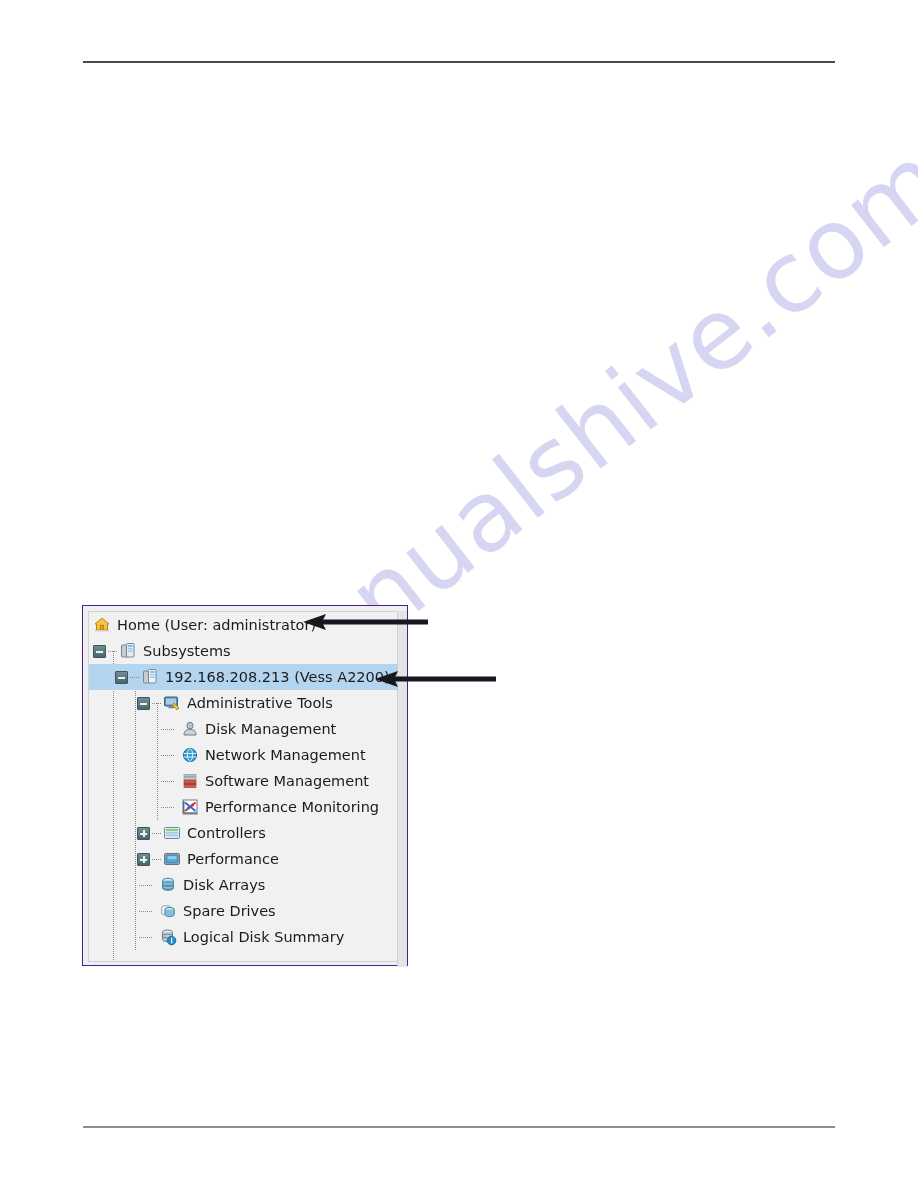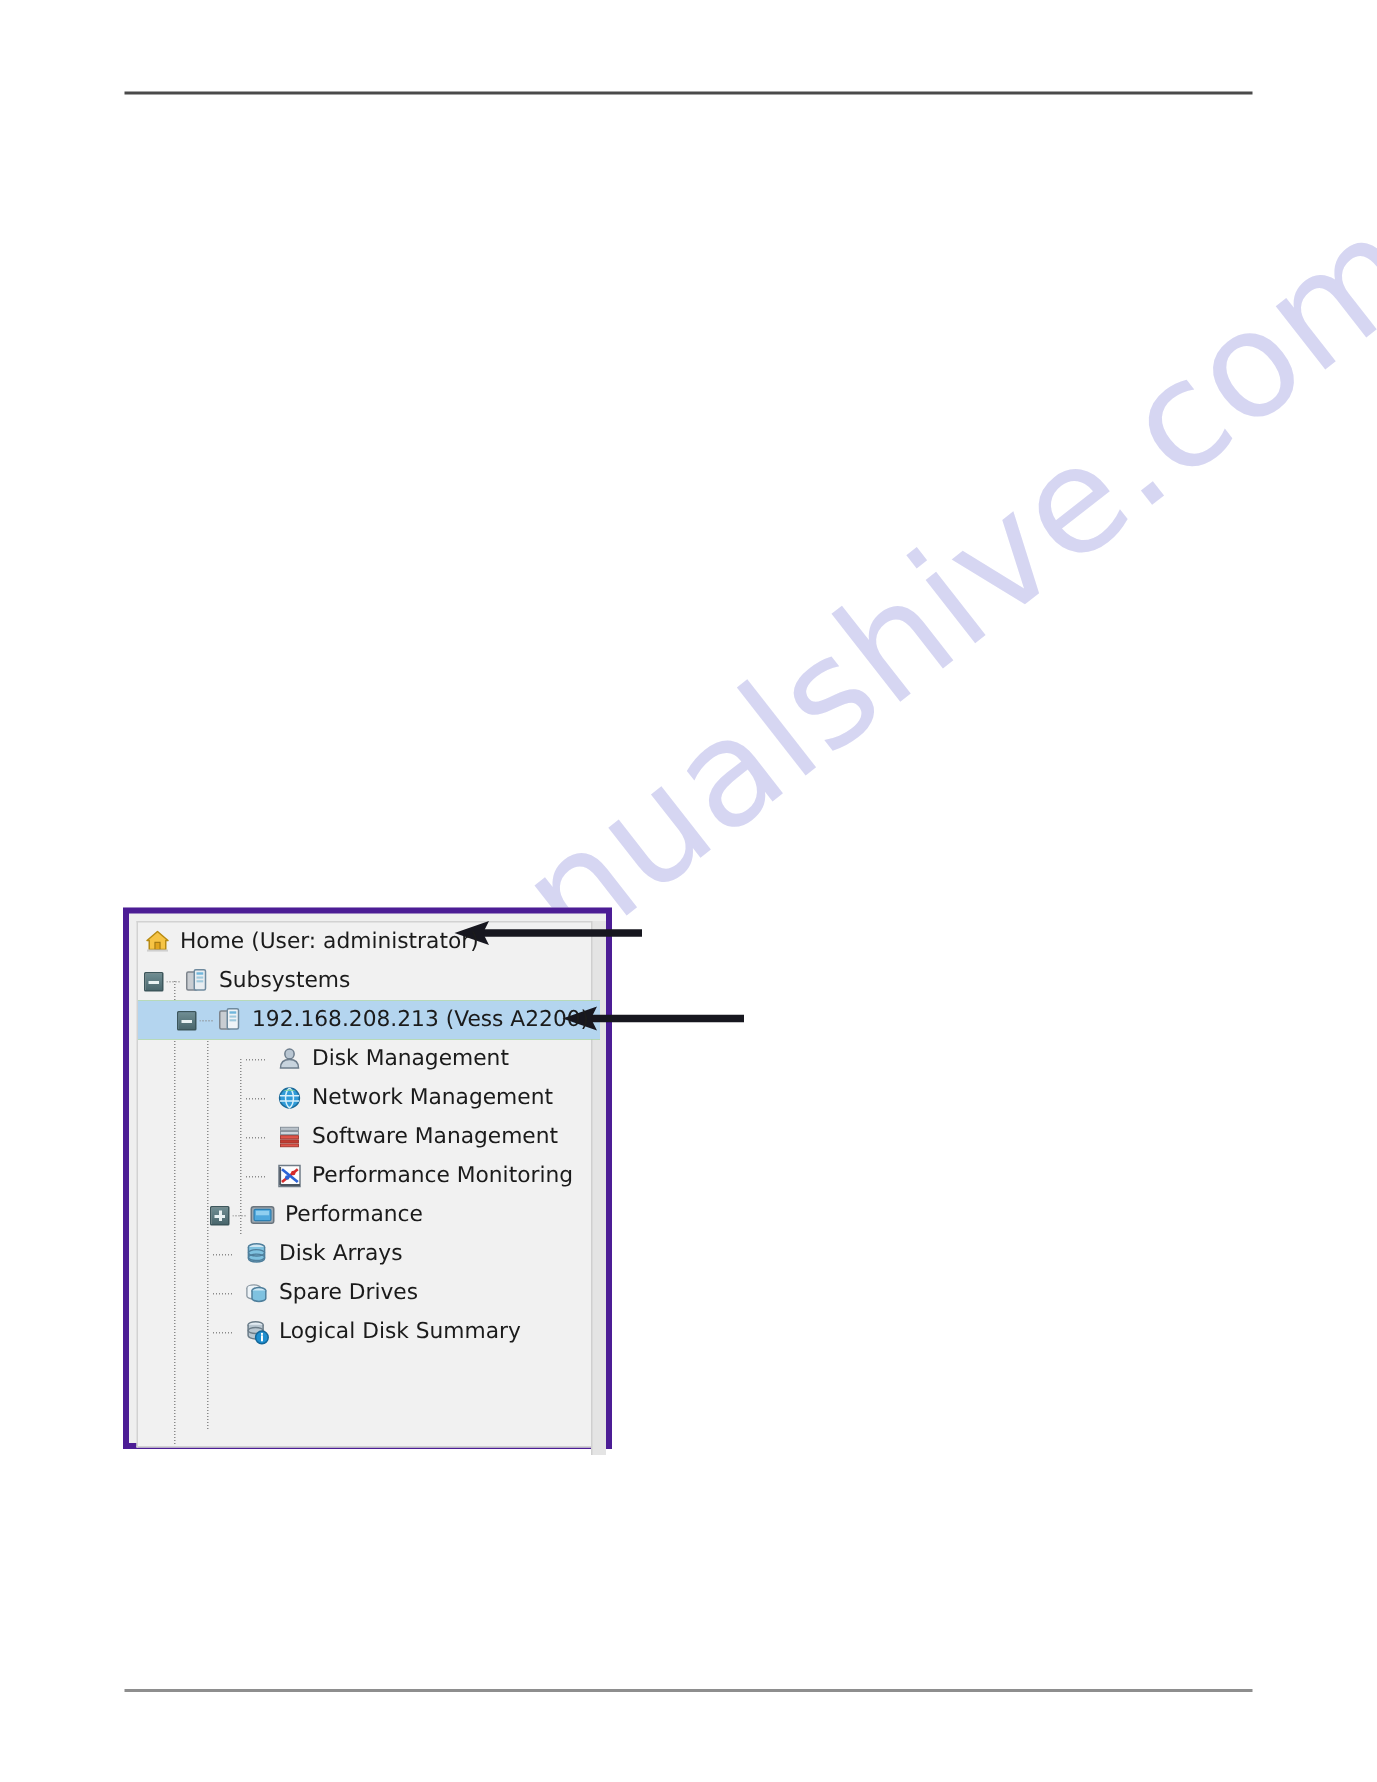--- a/index.html
+++ b/index.html
@@ -50,21 +50,21 @@
   }
 
   
   .tree-panel {
     position: absolute;
     left: 82px;
     top: 605px;
     width: 326px;
     height: 361px;
     background: #efefef;
-    border: 4px solid #4c1d95;
+    border: 1px solid #4c1d95;
     box-sizing: border-box;
   }
   .tree-panel .inner-frame {
     position: absolute;
     left: 5px;
     top: 5px;
     width: 310px;
     height: 351px;
     border: 1px solid #d2d2d2;
     border-right: none;
@@ -240,20 +240,34 @@
             <rect x="2.5" y="3" width="7" height="12" rx="1" fill="#c9cdd2" stroke="#7d848c" stroke-width="1"></rect>
             <rect x="7.5" y="1.5" width="7.5" height="13.5" rx="1" fill="#eef3f7" stroke="#6f8a9e" stroke-width="1"></rect>
             <rect x="9" y="3.2" width="4.5" height="1.6" fill="#6fb6dc"></rect>
             <rect x="9" y="6" width="4.5" height="1.4" fill="#9fc9dd"></rect>
             <rect x="9" y="8.5" width="4.5" height="1.4" fill="#9fc9dd"></rect>
           </svg>
         </span>
         <span class="label">192.168.208.213 (Vess A2200)</span>
       </div>
       <div class="row">
+        <span class="indent" style="width: 48px;"></span>
+        <span class="exp"></span>
+        <span class="dots"></span>
+        <span class="icon">
+          <svg width="18" height="18" viewBox="0 0 18 18">
+            <rect x="1.5" y="3" width="13" height="9" rx="1" fill="#5b8fb5" stroke="#3c5f7d" stroke-width="1"></rect>
+            <rect x="3" y="4.5" width="10" height="6" fill="#a8cde4"></rect>
+            <rect x="5.5" y="12.3" width="5.5" height="2" fill="#6f8a9e"></rect>
+            <path d="M11 9 L16 14 L14 16 L9.5 11 Z" fill="#f0c23a" stroke="#a8810e" stroke-width=".8"></path>
+          </svg>
+        </span>
+        <span class="label">Administrative Tools</span>
+      </div>
+      <div class="row">
         <span class="indent" style="width: 70px;"></span>
         <span class="dots long"></span>
         <span class="indent" style="width: 4px;"></span>
         <span class="icon">
           <svg width="18" height="18" viewBox="0 0 18 18">
             <ellipse cx="9" cy="5.6" rx="3.1" ry="3.3" fill="#b9c6d2" stroke="#6d7d8c" stroke-width="1"></ellipse>
             <path d="M3 15 C3 10.6 6 9.3 9 9.3 C12 9.3 15 10.6 15 15 Z" fill="#c8d4de" stroke="#6d7d8c" stroke-width="1"></path>
           </svg>
         </span>
         <span class="label">Disk Management</span>
@@ -303,20 +317,34 @@
           </svg>
         </span>
         <span class="label">Performance Monitoring</span>
       </div>
       <div class="row">
         <span class="indent" style="width: 48px;"></span>
         <span class="exp plus"></span>
         <span class="dots"></span>
         <span class="icon">
           <svg width="18" height="18" viewBox="0 0 18 18">
+            <rect x="1.5" y="3.5" width="15" height="11" rx="1" fill="#dfe7ec" stroke="#6f8a9e" stroke-width="1"></rect>
+            <rect x="3" y="5" width="12" height="2" fill="#7fd07f"></rect>
+            <rect x="3" y="8" width="12" height="1.6" fill="#9fc9dd"></rect>
+            <rect x="3" y="10.6" width="12" height="1.6" fill="#9fc9dd"></rect>
+          </svg>
+        </span>
+        <span class="label">Controllers</span>
+      </div>
+      <div class="row">
+        <span class="indent" style="width: 48px;"></span>
+        <span class="exp plus"></span>
+        <span class="dots"></span>
+        <span class="icon">
+          <svg width="18" height="18" viewBox="0 0 18 18">
             <rect x="1.5" y="3.5" width="15" height="11" rx="1.5" fill="#9aa6af" stroke="#6b757e" stroke-width="1"></rect>
             <rect x="3.4" y="5.2" width="11.2" height="7.6" rx="1" fill="#4fa8dd" stroke="#2b7fb3" stroke-width=".8"></rect>
             <rect x="4.6" y="6.2" width="8.8" height="3" fill="#a6dcf5" opacity=".75"></rect>
           </svg>
         </span>
         <span class="label">Performance</span>
       </div>
       <div class="row">
         <span class="indent" style="width: 48px;"></span>
         <span class="dots long"></span>

